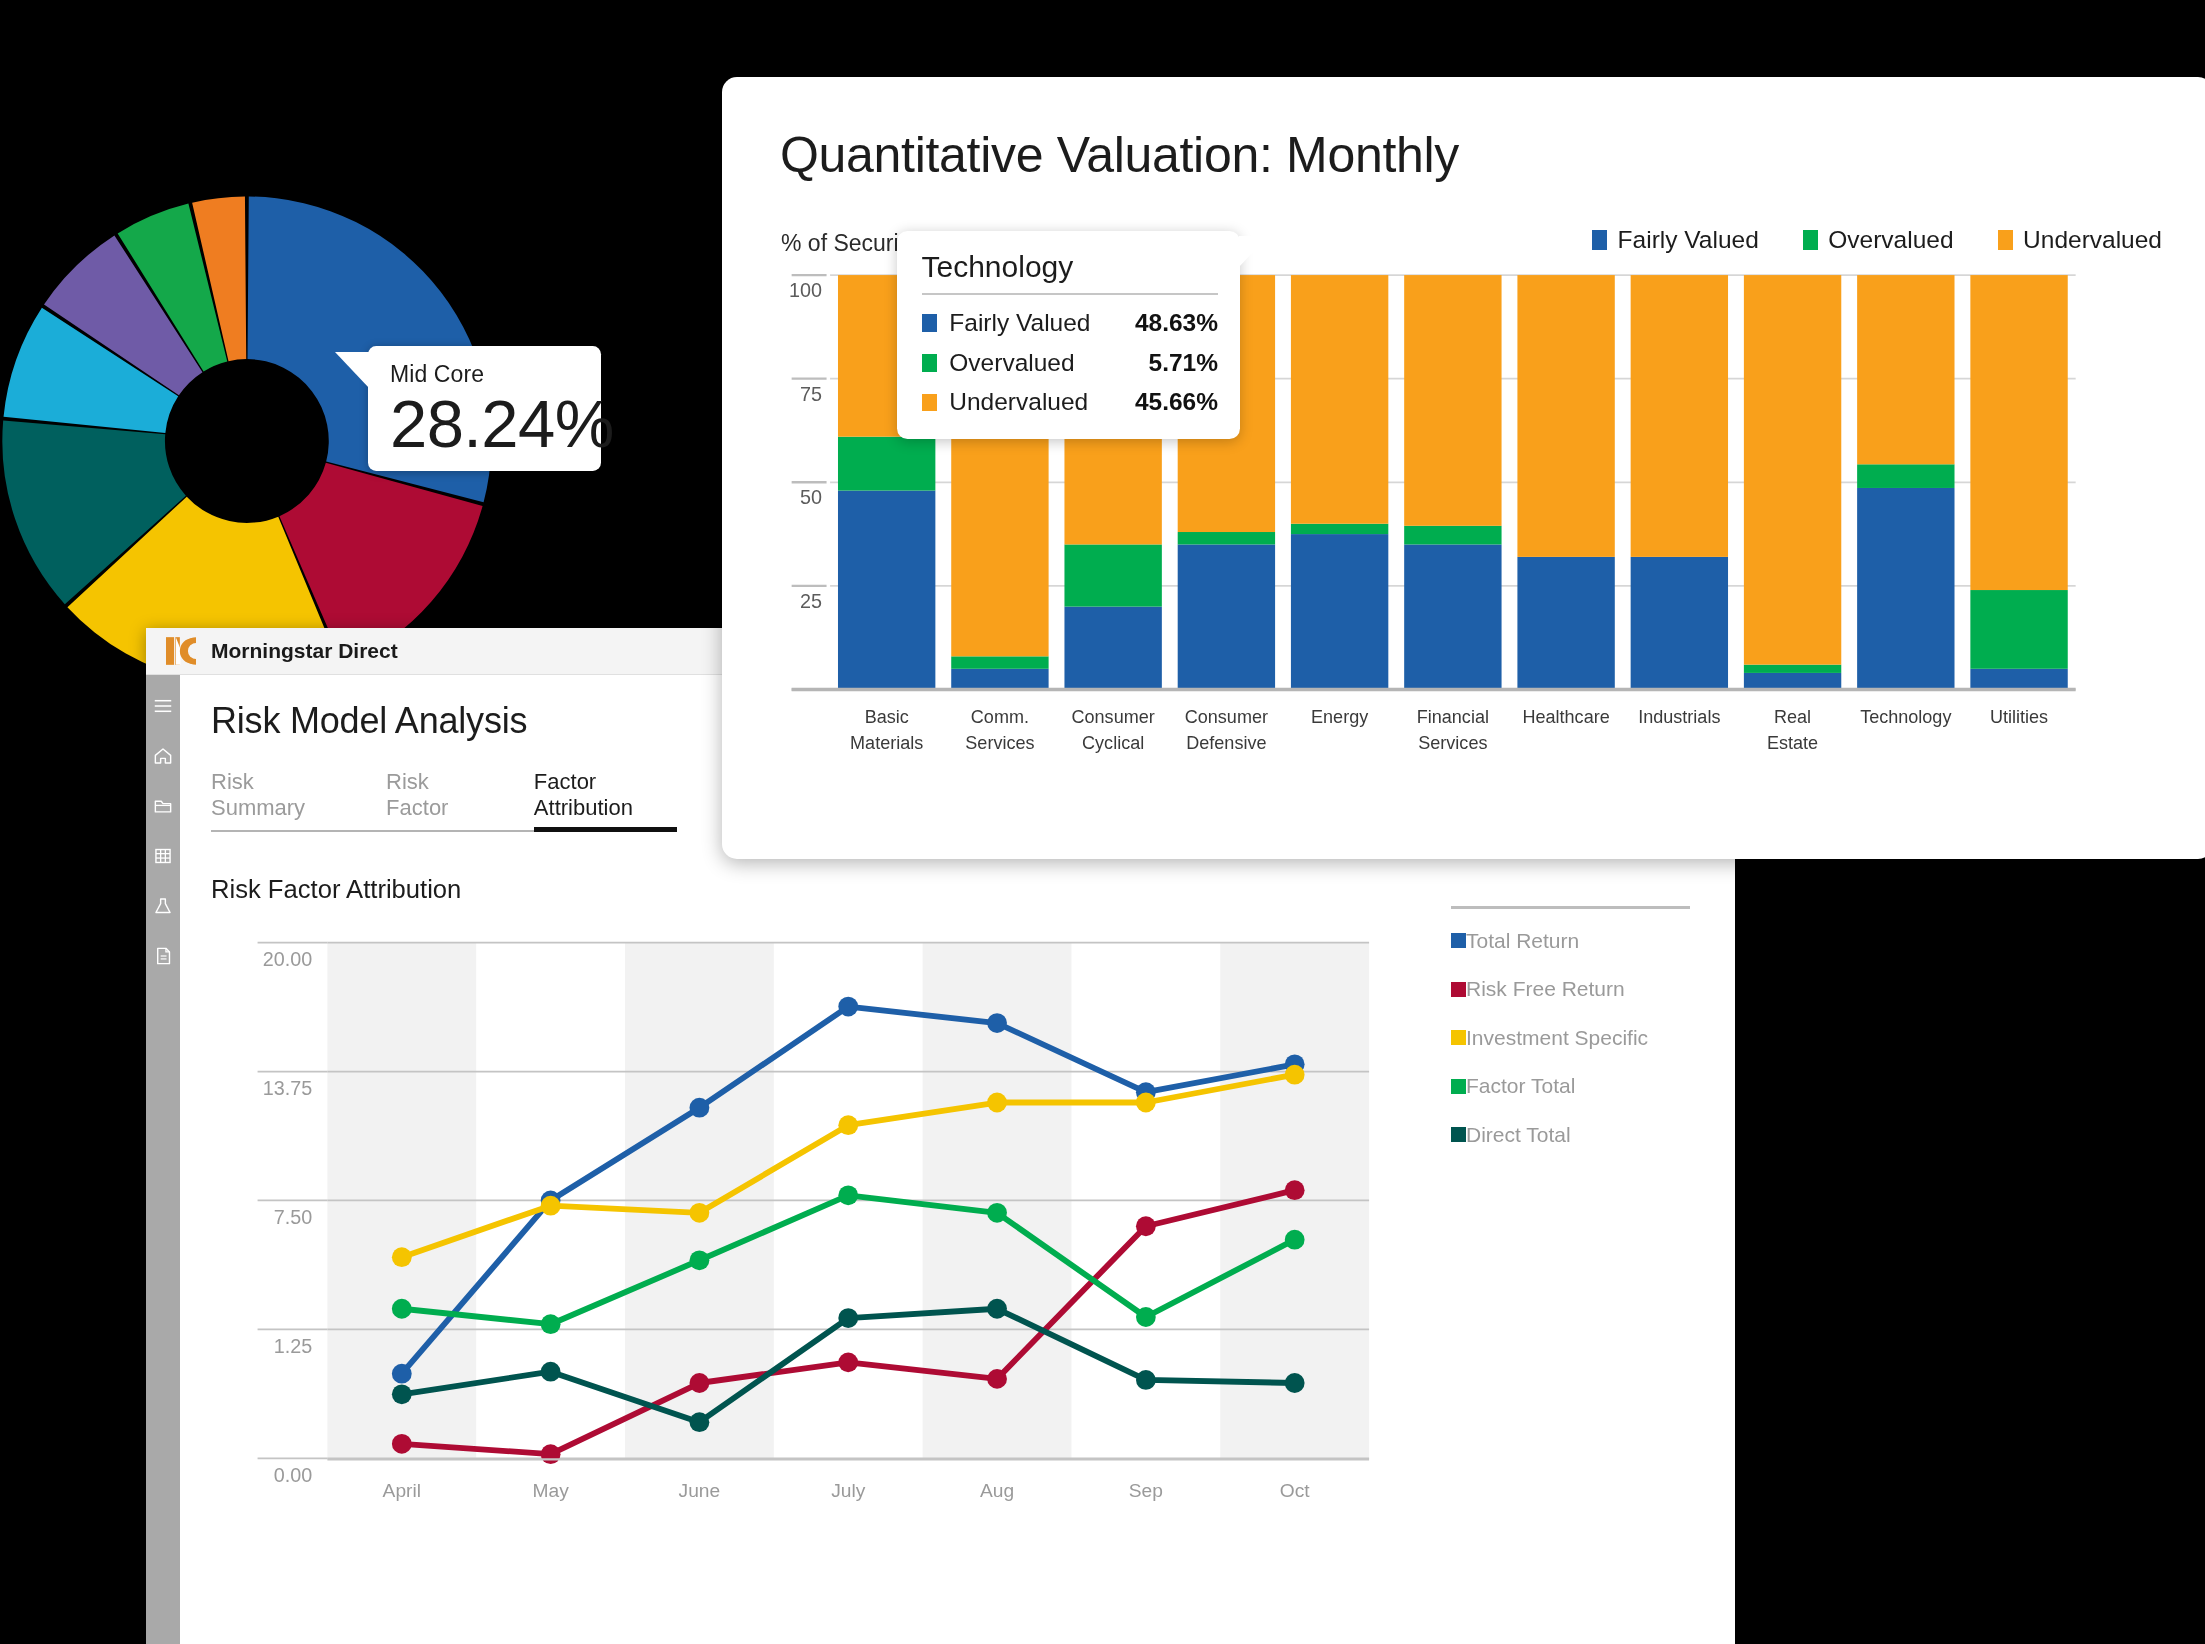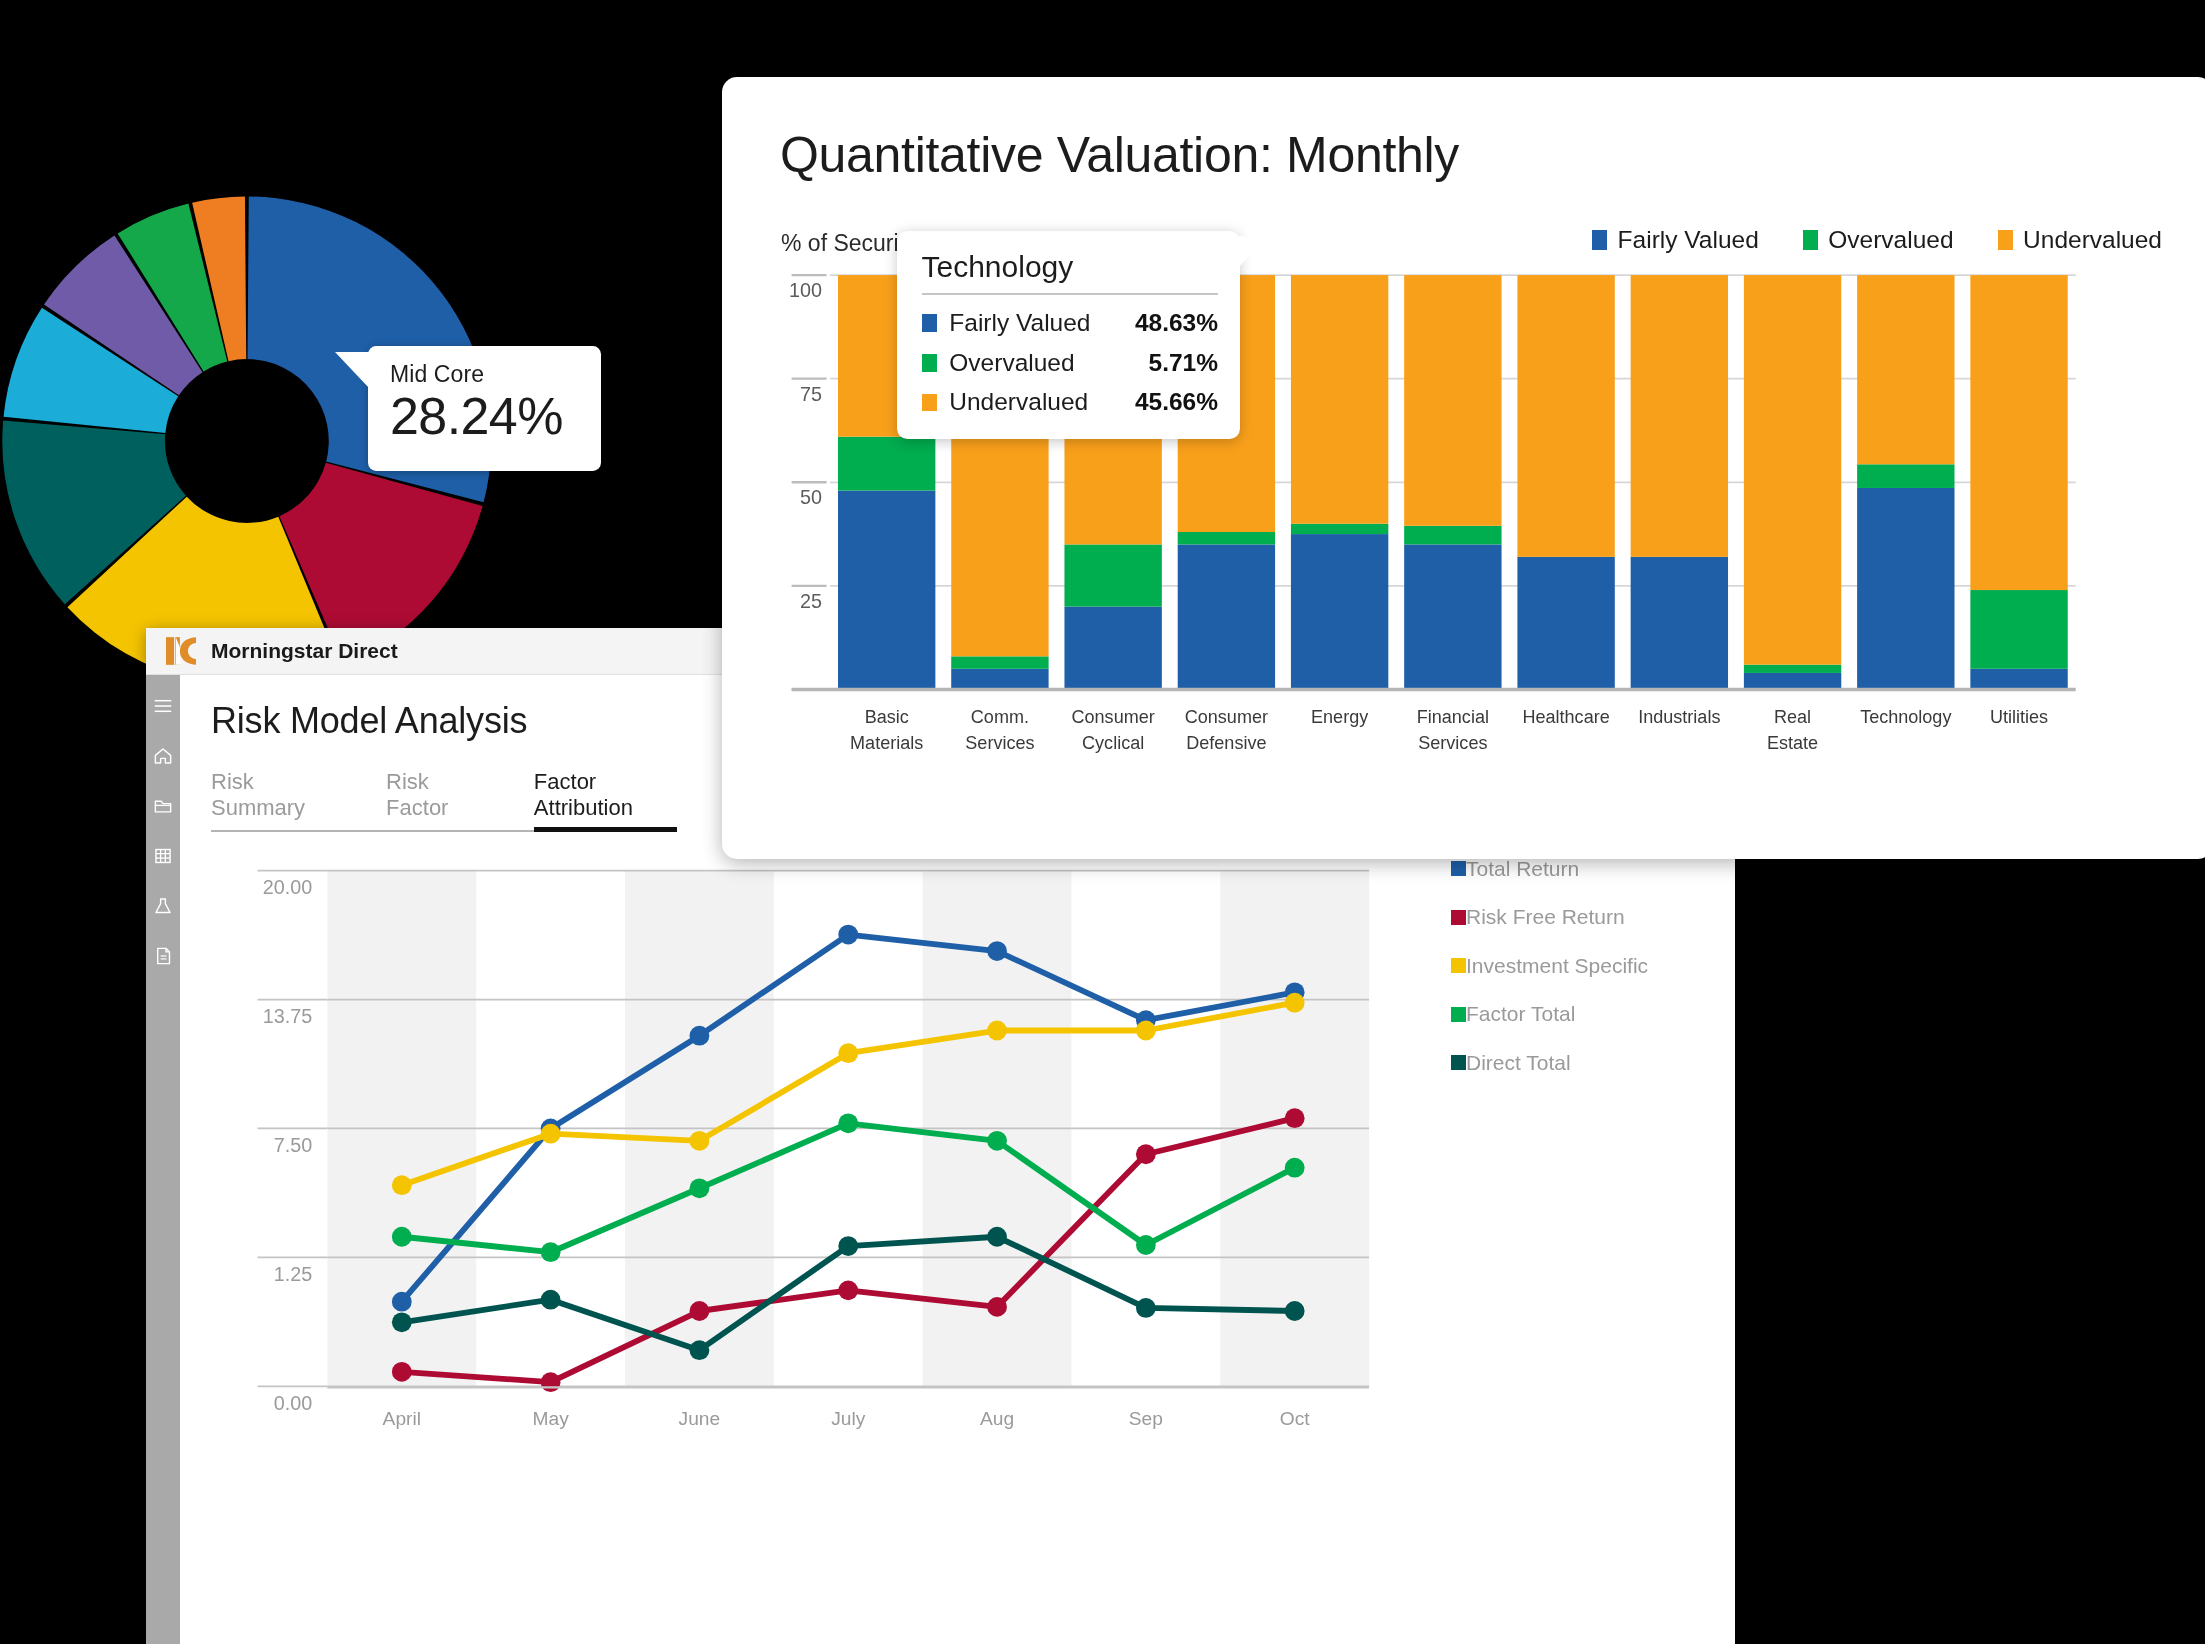--- a/index.html
+++ b/index.html
@@ -23,21 +23,21 @@
     padding:15px 20px 7px 22px;
     z-index:30;
   }
   #midcore-callout .tail {
     position:absolute; left:-33px; top:5.8px; width:0; height:0;
     border-top:0 solid transparent;
     border-bottom:36px solid transparent;
     border-right:34px solid #ffffff;
   }
   #midcore-label { font-size:23px; color:#1c1c1c; font-weight:400; letter-spacing:0.1px; }
-  #midcore-value { font-size:52px; color:#1c1c1c; font-weight:300; line-height:1.05; margin-top:1.2px; letter-spacing:-0.6px; }
+  #midcore-value { font-size:67px; color:#1c1c1c; font-weight:300; line-height:1.05; margin-top:1.2px; letter-spacing:-0.6px; }
 
   
   #md-window {
     position:absolute; left:146px; top:628px; width:1589px; height:1025px;
     background:#ffffff; box-shadow:0 2.3px 15px rgba(0,0,0,.35);
     overflow:hidden; z-index:10;
   }
   #md-titlebar {
     height:47px; background:#f4f4f4; border-bottom:0.6px solid #e0e0e0;
     display:flex; align-items:center; padding-left:20px; gap:15px;
@@ -191,20 +191,21 @@
       <div id="md-content">
         <div id="page-title">Risk Model Analysis</div>
 
         <div id="tabstrip">
           <div id="tab-underline"></div>
           <div class="tab">Risk Summary</div>
           <div class="tab">Risk Factor</div>
           <div class="tab active">Factor Attribution</div>
         </div>
 
+        <div id="chart-heading">Risk Factor Attribution</div>
 
         <div id="linechart-wrap">
           <svg id="linechart-svg" width="1193" height="617" viewBox="0 0 2050 1060">
               <rect x="200" y="44" width="255.71428571428572" height="886" fill="#f2f2f2"></rect>
               <rect x="711.4285714285714" y="44" width="255.71428571428572" height="886" fill="#f2f2f2"></rect>
               <rect x="1222.857142857143" y="44" width="255.71428571428572" height="886" fill="#f2f2f2"></rect>
               <rect x="1734.2857142857142" y="44" width="255.71428571428572" height="886" fill="#f2f2f2"></rect>
               <line x1="200" y1="930" x2="1990" y2="930" stroke="#c4c4c4" stroke-width="3"></line>
               <line x1="80" y1="930" x2="200" y2="930" stroke="#c4c4c4" stroke-width="3"></line>
               <text x="174" y="970" text-anchor="end" class="line-tick-text">0.00</text>

